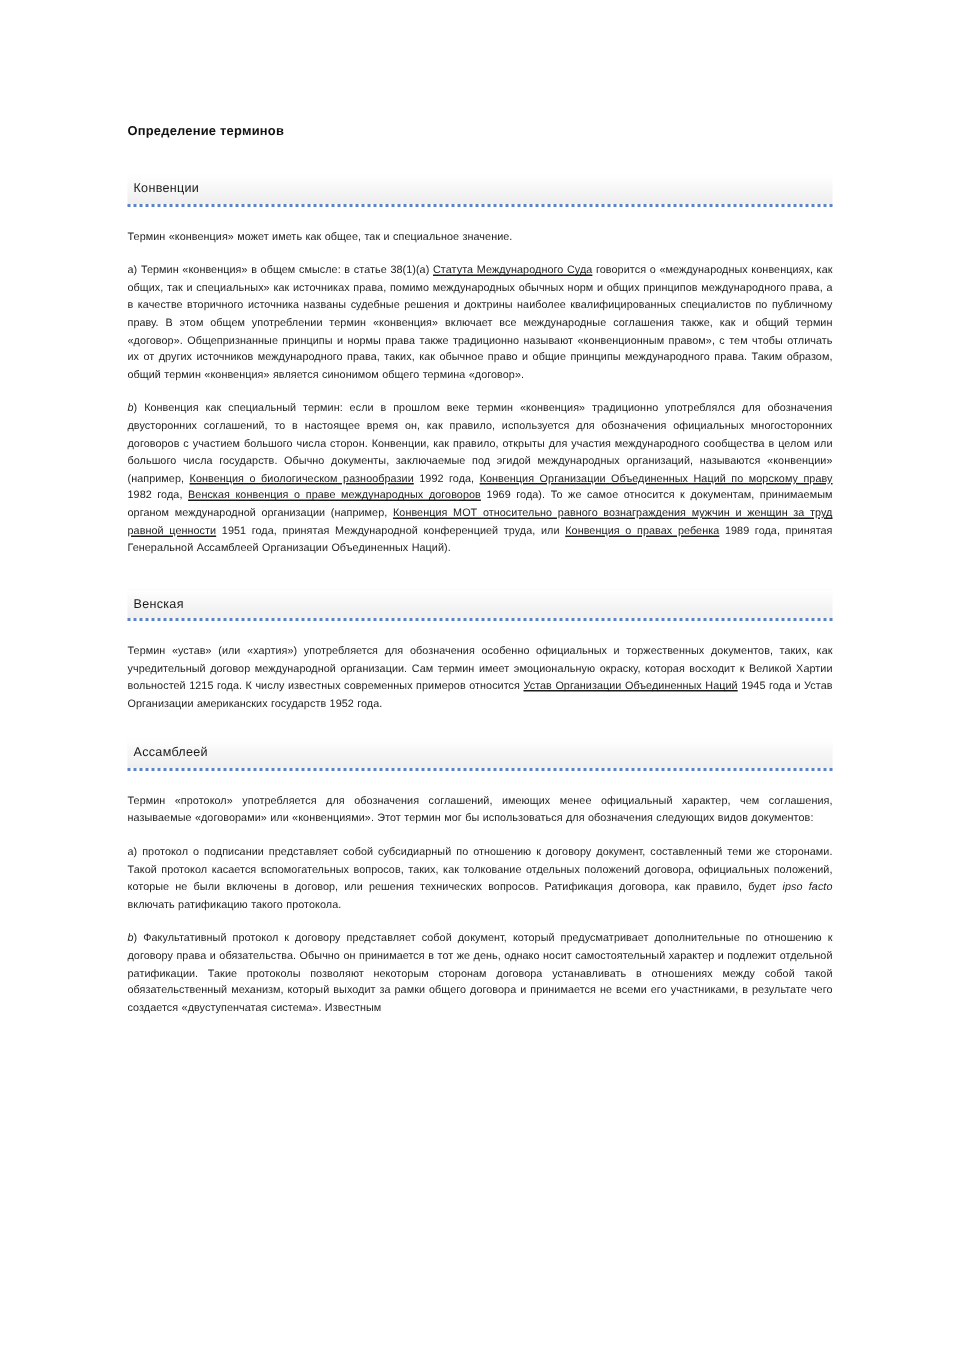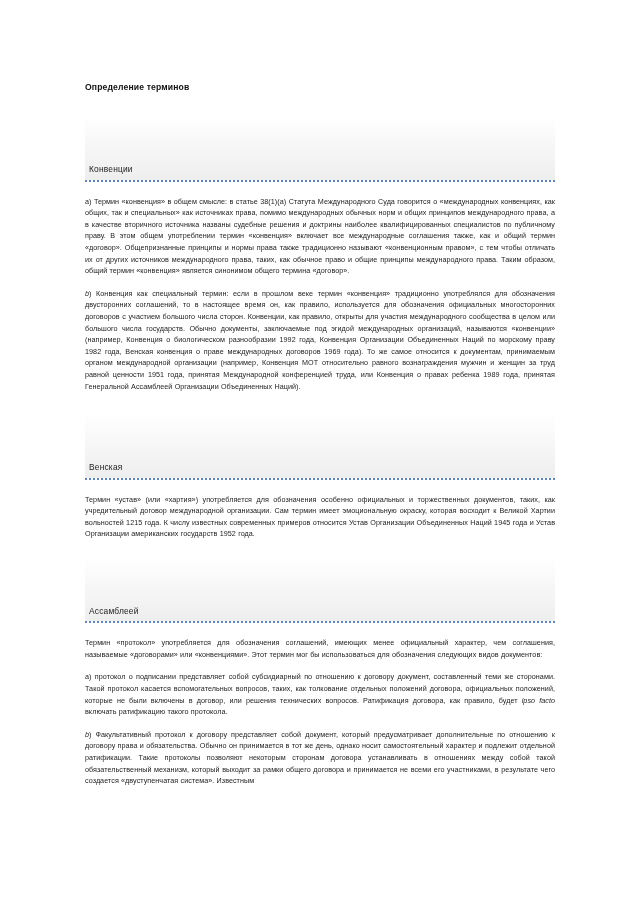--- a/index.html
+++ b/index.html
@@ -42,56 +42,57 @@
     background: linear-gradient(to bottom, #ffffff 0%, #f7f7f7 45%, #eeeeee 100%);
     border-bottom: 2px dotted #5b84c4;
     margin-bottom: 14px;
   }
   .section-header-title {
     font-size: 8.4px;
     font-weight: normal;
     color: #1c1c1c;
     letter-spacing: 0.2px;
     line-height: 1.35;
-    margin-top: 44px;
   }
   p.para {
     font-size: 7.2px;
     line-height: 11.6px;
     text-align: justify;
     margin: 0 0 11px 0;
     width: 470px;
     color: #1c1c1c;
     letter-spacing: 0.05px;
     word-spacing: 0.2px;
   }
   p.para:last-child { margin-bottom: 0; }
   .sec-gap { height: 22px; }
   .sec-gap-sm { height: 18px; }
   .ital { font-style: italic; }
   .link {
+    text-decoration: underline;
     color: #1c1c1c;
   }
   .link-ext {
     text-decoration: underline;
     color: #1c1c1c;
   }
 </style>
 </head>
 <body>
 
 <div class="page">
 
   <h1 class="doc-title">Определение терминов</h1>
 
   <div class="section">
     <div class="section-header">
       <div class="section-header-title">Конвенции</div>
     </div>
 
+    <p class="para">Термин «конвенция» может иметь как общее, так и специальное значение.</p>
 
     <p class="para"><span>a) Термин «конвенция» в общем смысле: в статье 38(1)(a) </span><span class="link">Статута Международного Суда</span><span> говорится о «международных конвенциях, как общих, так и специальных» как источниках права, помимо международных обычных норм и общих принципов международного права, а в качестве вторичного источника названы судебные решения и доктрины наиболее квалифицированных специалистов по публичному праву. В этом общем употреблении термин «конвенция» включает все международные соглашения также, как и общий термин «договор». Общепризнанные принципы и нормы права также традиционно называют «конвенционным правом», с тем чтобы отличать их от других источников международного права, таких, как обычное право и общие принципы международного права. Таким образом, общий термин «конвенция» является синонимом общего термина «договор».</span></p>
 
     <p class="para"><span class="ital">b</span><span>) Конвенция как специальный термин: если в прошлом веке термин «конвенция» традиционно употреблялся для обозначения двусторонних соглашений, то в настоящее время он, как правило, используется для обозначения официальных многосторонних договоров с участием большого числа сторон. Конвенции, как правило, открыты для участия международного сообщества в целом или большого числа государств. Обычно документы, заключаемые под эгидой международных организаций, называются «конвенции» (например, </span><span class="link">Конвенция о биологическом разнообразии</span><span> 1992 года, </span><span class="link">Конвенция Организации Объединенных Наций по морскому праву</span><span> 1982 года, </span><span class="link">Венская конвенция о праве международных договоров</span><span> 1969 года). То же самое относится к документам, принимаемым органом международной организации (например, </span><span class="link">Конвенция МОТ относительно равного вознаграждения мужчин и женщин за труд равной ценности</span><span> 1951 года, принятая Международной конференцией труда, или </span><span class="link">Конвенция о правах ребенка</span><span> 1989 года, принятая Генеральной Ассамблеей Организации Объединенных Наций).</span></p>
 
   </div>
 
   <div class="sec-gap"></div>
 
   <div class="section">

